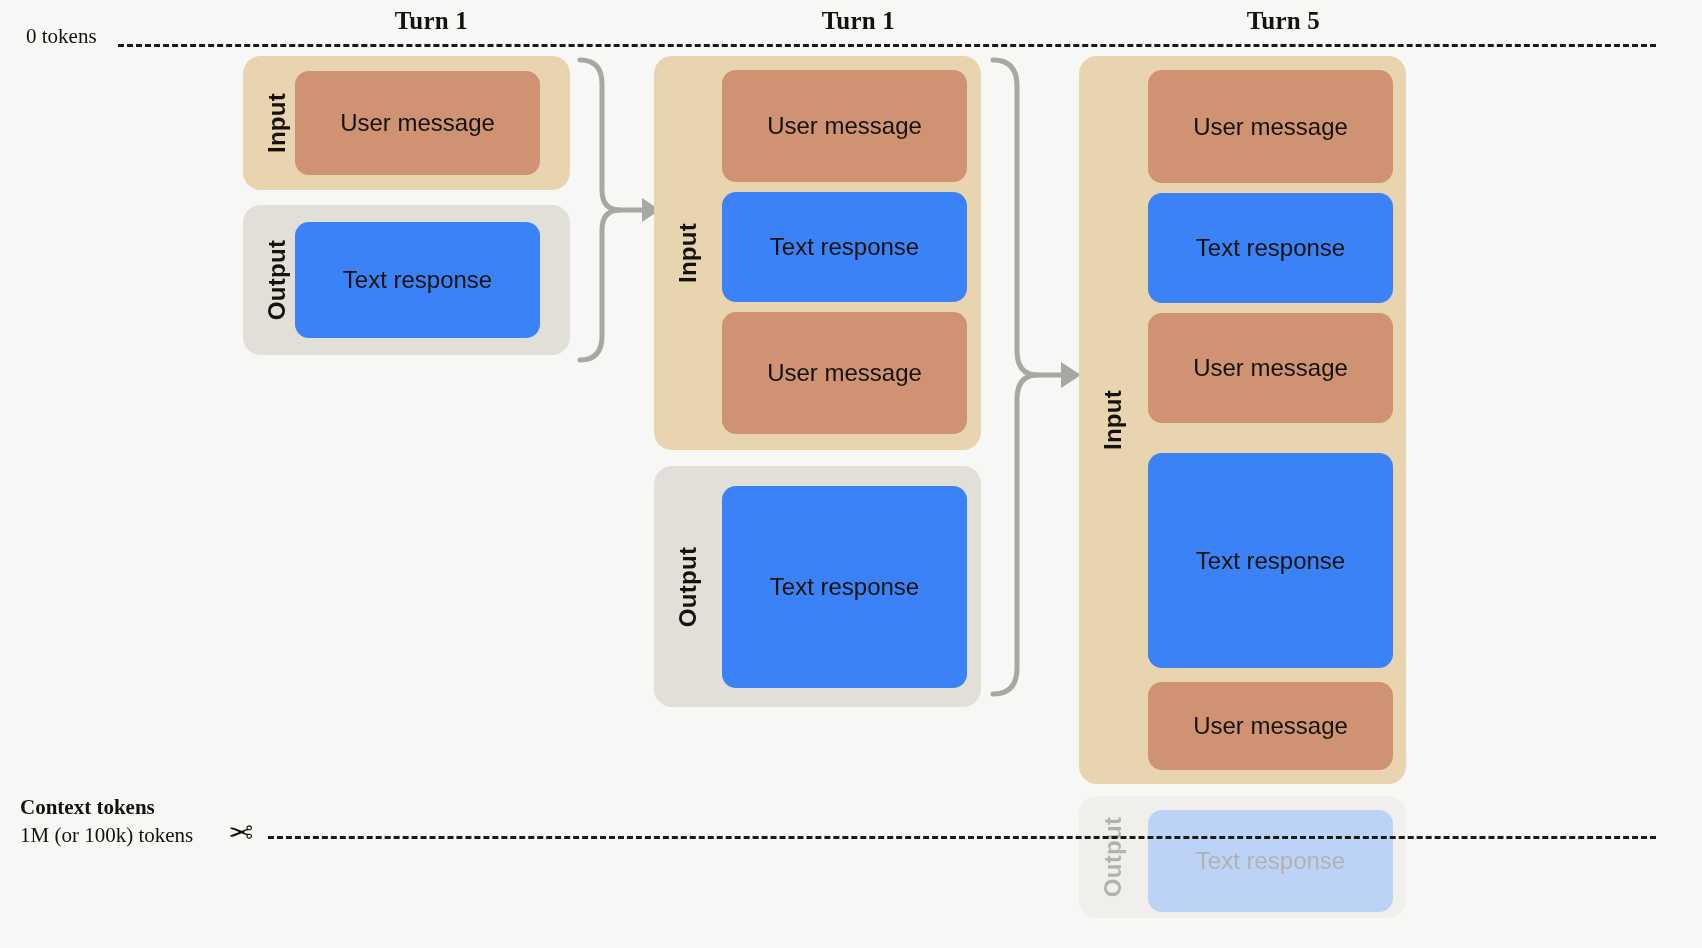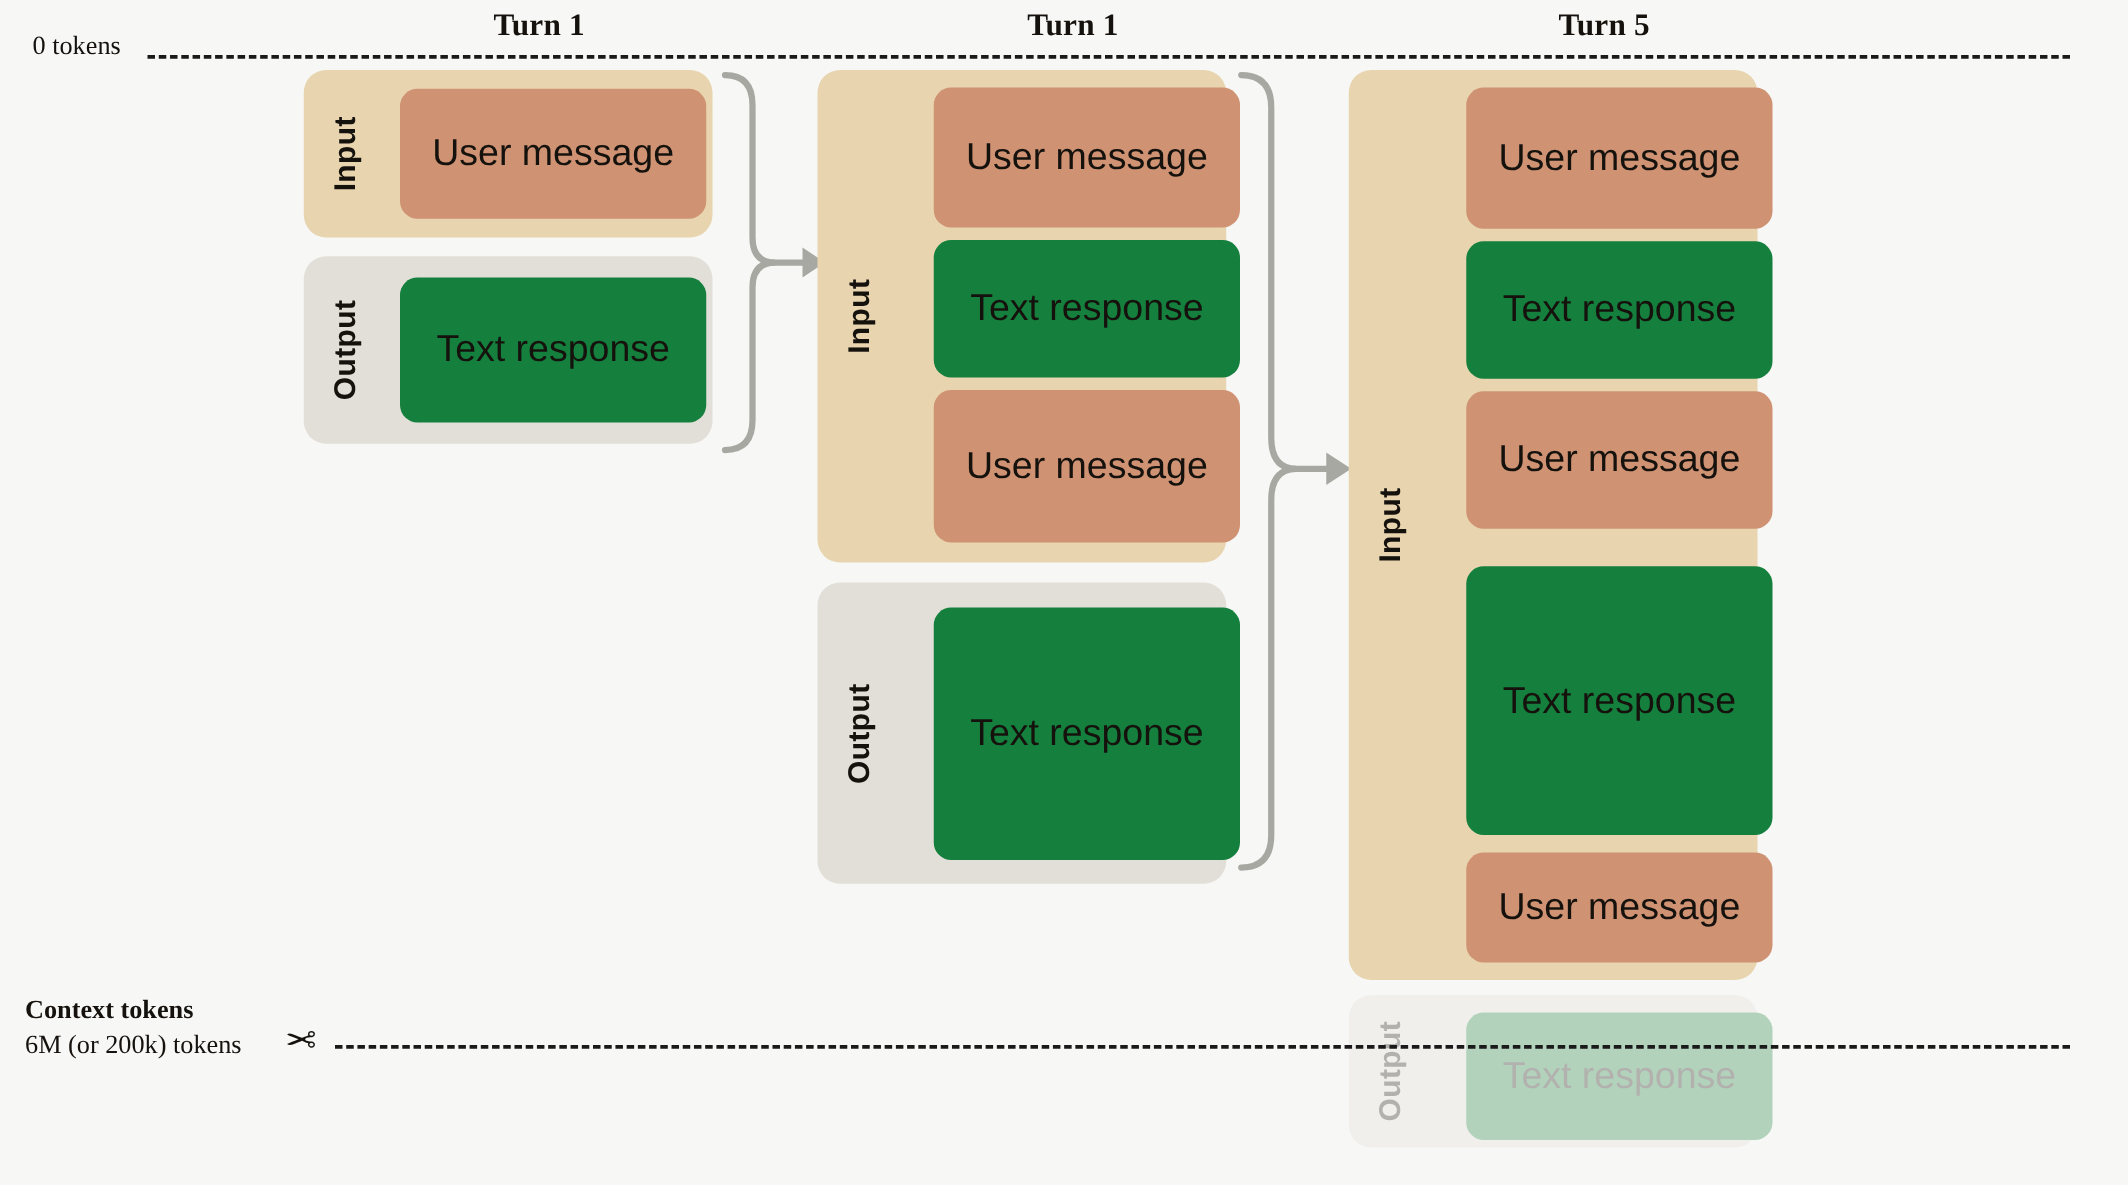--- a/index.html
+++ b/index.html
@@ -86,31 +86,30 @@
   }
 
   
   .block {
     position: absolute;
     border-radius: 14px;
     display: flex;
     align-items: center;
     justify-content: center;
     font-family: "Liberation Sans", sans-serif;
-    font-size: 30px;
+    font-size: 24px;
     color: #15120e;
     box-sizing: border-box;
     text-align: right;
-    margin-left: 25px;
   }
   .block.user {
     background: #cf9273;
   }
   .block.text {
-    background: #15803d;
+    background: #3b82f6;
   }
 
   
   .faded {
     opacity: 0.30;
   }
 
   
   .connector {
     position: absolute;
@@ -175,19 +174,19 @@
     <div class="block user" style="left:69px; top:626px; width:245px; height:88px;">User message</div>
   </div>
 
   <div class="group output faded" style="left:1079px; top:796px; width:327px; height:122px;">
     <div class="group-label" style="left:20px; top:50%; transform:translateY(-50%) rotate(180deg);">Output</div>
     <div class="block text" style="left:69px; top:14px; width:245px; height:102px;">Text response</div>
   </div>
 
   <div class="axis-label bold" style="left:20px; top:795px;">Context tokens</div>
 
-  <div class="axis-label" style="left:20px; top:823px;">6M (or 200k) tokens</div>
+  <div class="axis-label" style="left:20px; top:823px;">1M (or 100k) tokens</div>
 
   <div class="scissors" style="left:228px; top:818px;">✂</div>
 
   <div class="dash-rule" style="left:268px; top:836px; width:1388px;"></div>
 
 </div>
 
 </body></html>

